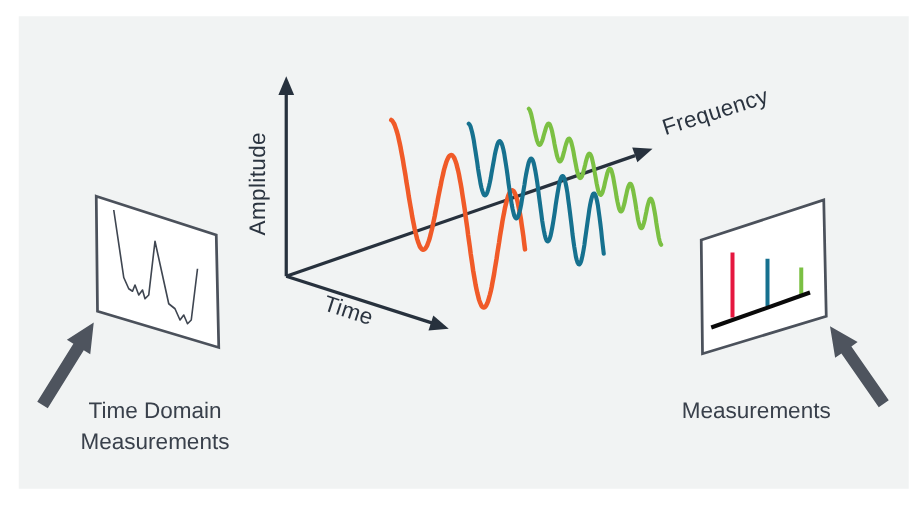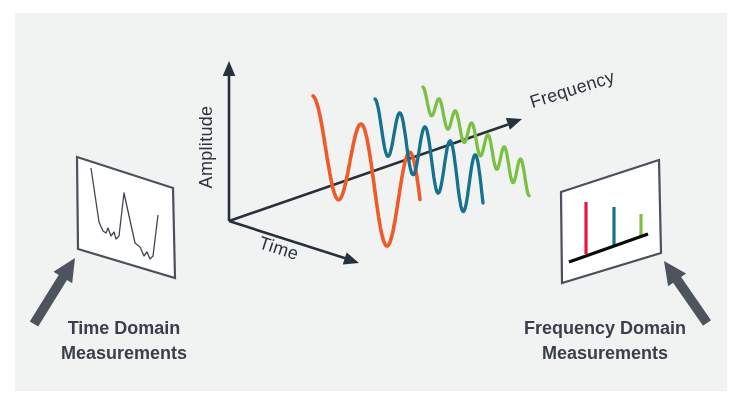--- a/index.html
+++ b/index.html
@@ -11,21 +11,21 @@
     position:absolute;left:15px;top:13px;width:712px;height:378px;
     background:#f1f3f3;
   }
   svg.fig{position:absolute;left:0;top:0;}
   .axis-label{
     fill:#2b3440;font-family:"Liberation Sans",sans-serif;font-size:18px;
     font-weight:400;letter-spacing:0.3px;
   }
   .caption{
     position:absolute;text-align:center;color:#39404b;
-    font-size:18px;line-height:25px;font-weight:700;
+    font-size:18px;line-height:25px;font-weight:400;
   }
   #caption-time{left:40px;top:316px;width:168px;}
   #caption-freq{left:512px;top:316px;width:186px;}
 </style>
 </head>
 <body>
 
 <div class="canvas"></div>
 
 <svg class="fig" id="fig" width="729" height="414" viewBox="0 0 729 414">
@@ -51,15 +51,14 @@
   <text class="axis-label" transform="translate(277 254) rotate(18)" text-anchor="middle">Time</text>
   <text class="axis-label" transform="translate(574 95) rotate(-17.5)" text-anchor="middle">Frequency</text>
 </svg>
 
 <div class="caption" id="caption-time">
   <div>Time Domain</div>
   <div>Measurements</div>
 </div>
 
 <div class="caption" id="caption-freq">
-  <div>Frequency Domain</div>
   <div>Measurements</div>
 </div>
 
 </body></html>

